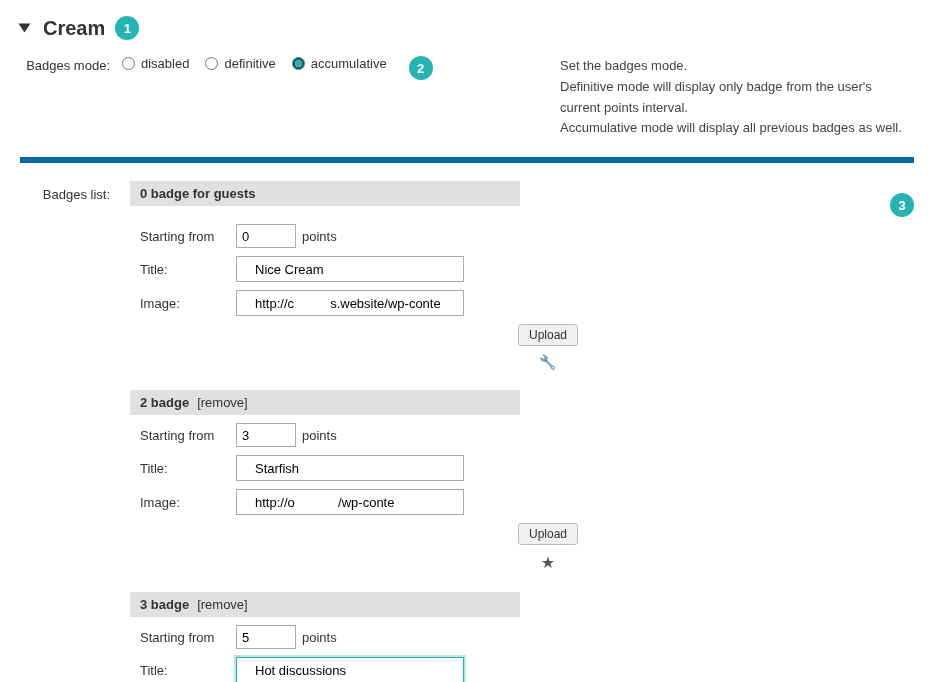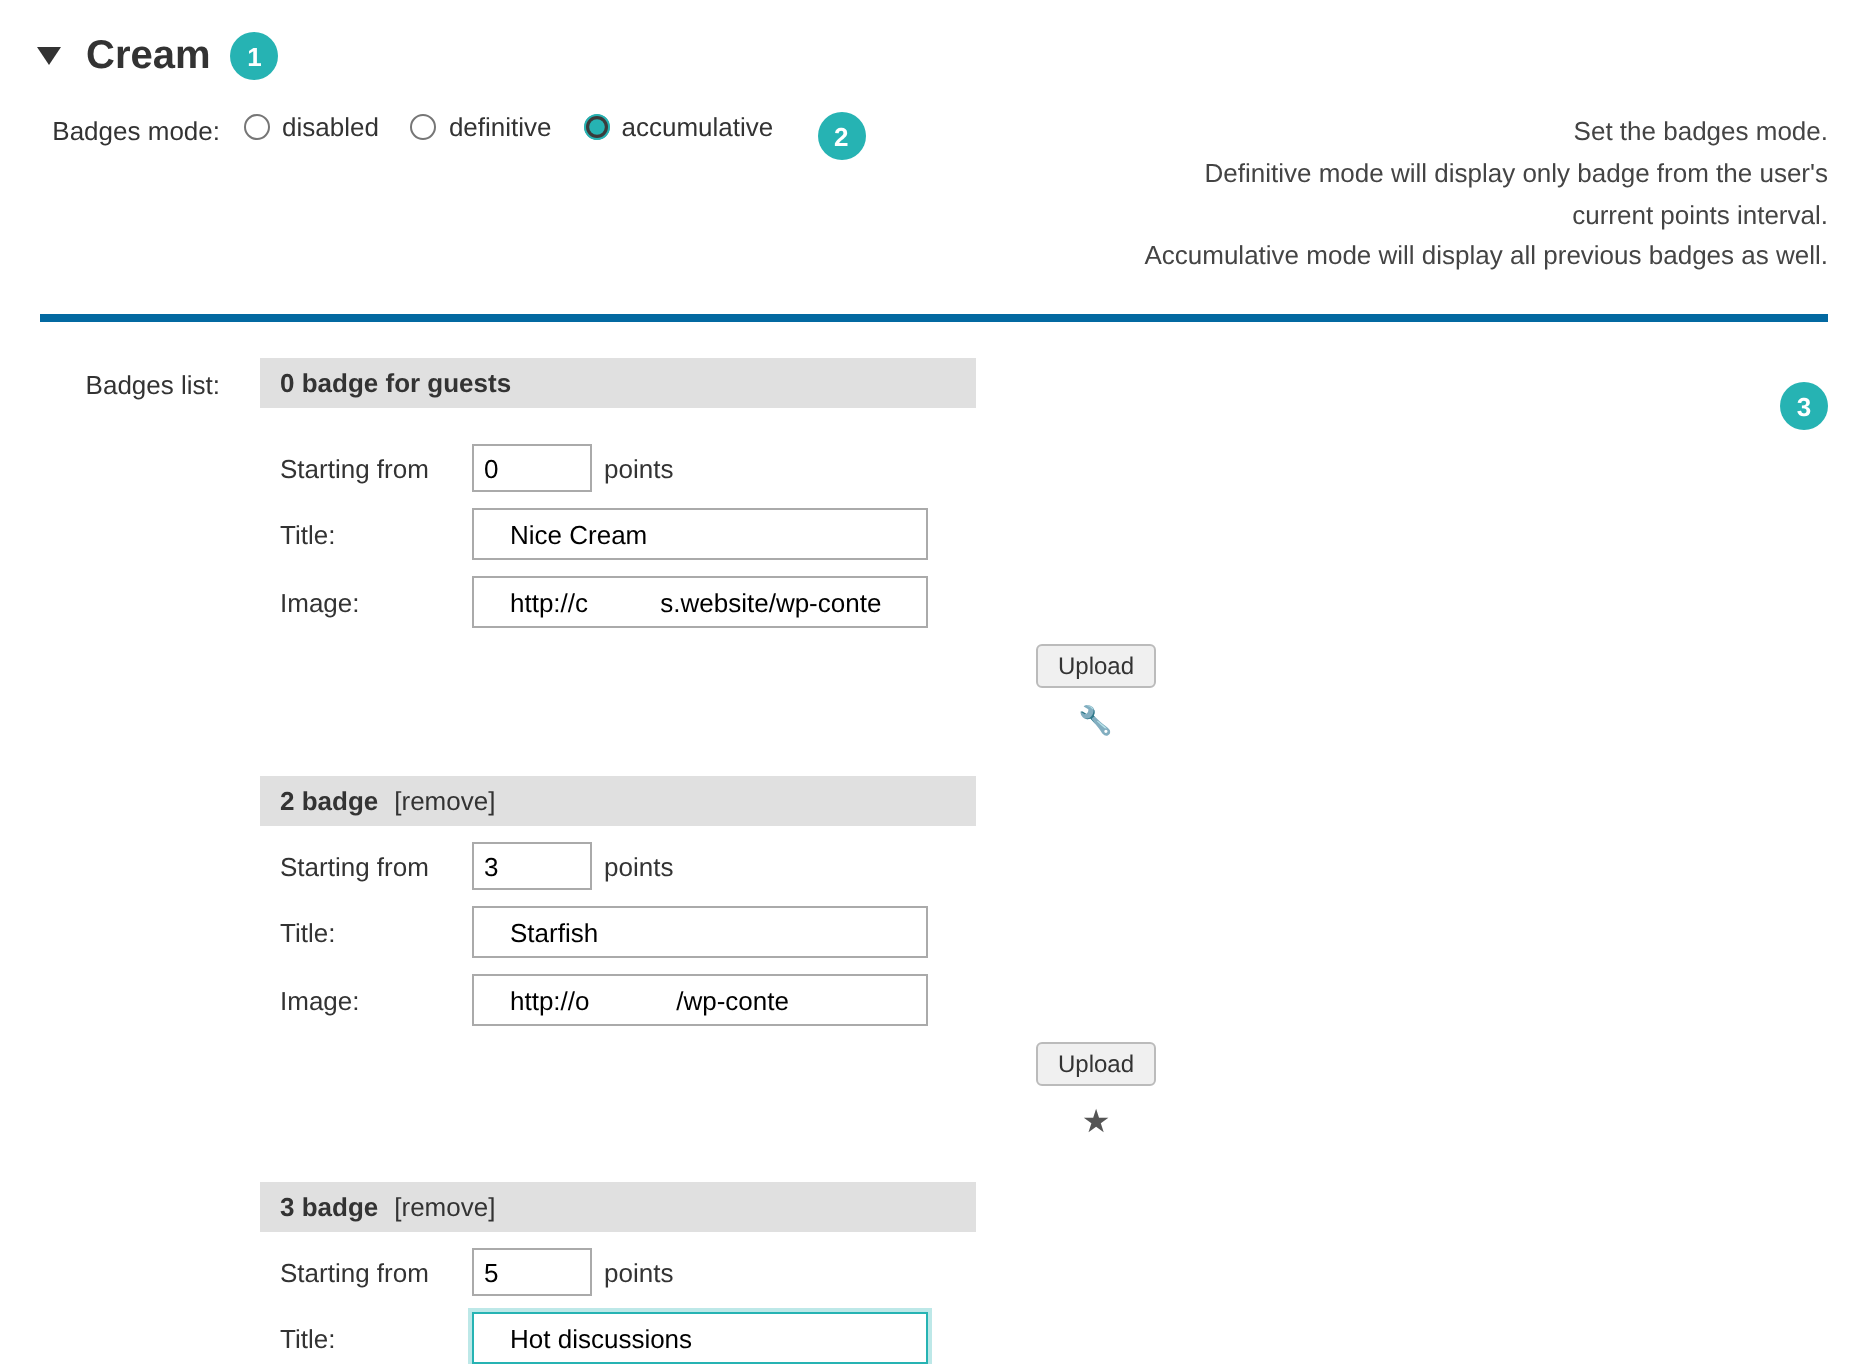--- a/index.html
+++ b/index.html
@@ -46,24 +46,24 @@
       font-weight: bold;
       flex-shrink: 0;
     }
 
     
     .main-row {
       display: flex;
       gap: 20px;
       margin-bottom: 18px;
       padding-bottom: 18px;
-      border-bottom: 4px solid #0369a1;
+      border-bottom: 6px solid #0369a1;
     }
     .left-col { width: 520px; }
-    .right-col { flex: 1; font-size: 13px; color: #444; line-height: 1.6; text-align: right; }
+    .right-col { flex: 1; font-size: 13px; color: #444; line-height: 1.6; }
 
     
     .badges-mode-row {
       display: flex;
       align-items: flex-start;
       gap: 12px;
     }
     .badges-mode-label {
       font-size: 13px;
       color: #333;
@@ -109,21 +109,21 @@
       margin-bottom: 10px;
     }
     .badge-header {
       background: #e0e0e0;
       padding: 5px 10px;
       font-size: 13px;
       font-weight: bold;
       display: flex;
       align-items: flex-end;
       gap: 8px;
-      width: 358px;
+      width: 390px;
     }
     .remove-link {
       color: #333;
       text-decoration: none;
       font-weight: normal;
       font-size: 13px;
     }
     .badge-fields {
       padding: 8px 10px 6px 10px;
     }

